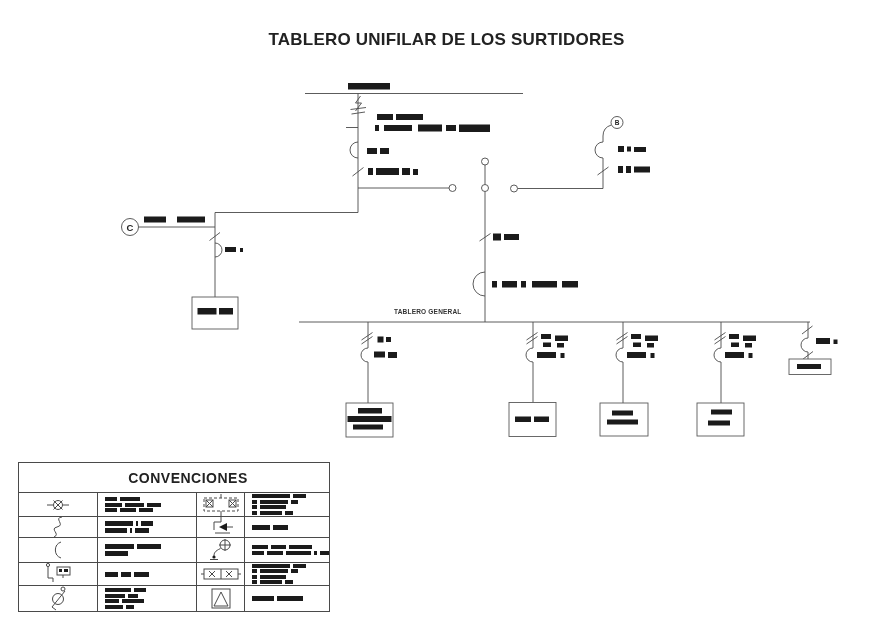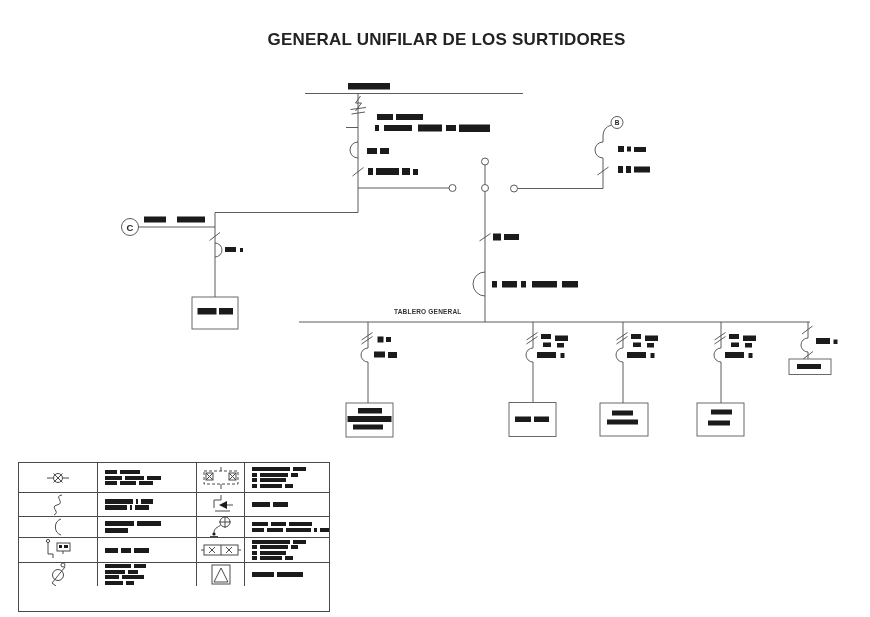--- a/index.html
+++ b/index.html
@@ -30,21 +30,21 @@
   .ln{display:flex;gap:3px;}
   .ln i{display:inline-block;height:4px;background:#1b1b1b;}
   .ln.h5 i{height:5px;}
   .icon{stroke:#4a4a4a;stroke-width:1;fill:none;}
 </style>
 </head>
 <body>
 
 <div class="canvas">
 
-  <div class="abs page-title">GENERAL UNIFILAR DE LOS SURTIDORES</div>
+  <div class="abs page-title">TABLERO UNIFILAR DE LOS SURTIDORES</div>
   <div class="abs bus-label">TABLERO GENERAL</div>
 
   <svg class="abs" style="left:0;top:0" width="870" height="617" viewBox="0 0 870 617">
 
     <g class="lines">
 
       <line x1="305" y1="93.5" x2="523" y2="93.5"></line>
 
       <path d="M358,93.5 V212.5"></path>
 
@@ -207,20 +207,21 @@
       <rect x="711" y="409.5" width="21" height="5"></rect>
         <rect x="708" y="420.5" width="22" height="5"></rect>
 
       <rect x="816" y="338" width="14" height="6"></rect>
         <rect x="833.5" y="339.5" width="4" height="4.5"></rect>
       <rect x="797" y="364" width="24" height="5"></rect>
     </g>
   </svg>
 
   <div class="abs legend">
+    <div class="cell title lastcol">CONVENCIONES</div>
 
     <div class="cell">
       <svg class="icon" width="26" height="22" viewBox="0 0 26 22">
         <line x1="2" y1="11" x2="8" y2="11"></line>
           <line x1="18" y1="11" x2="24" y2="11"></line>
         <circle cx="13" cy="11" r="4.5"></circle>
         <line x1="8.5" y1="6.5" x2="17.5" y2="15.5"></line>
           <line x1="17.5" y1="6.5" x2="8.5" y2="15.5"></line>
       </svg>
     </div>

